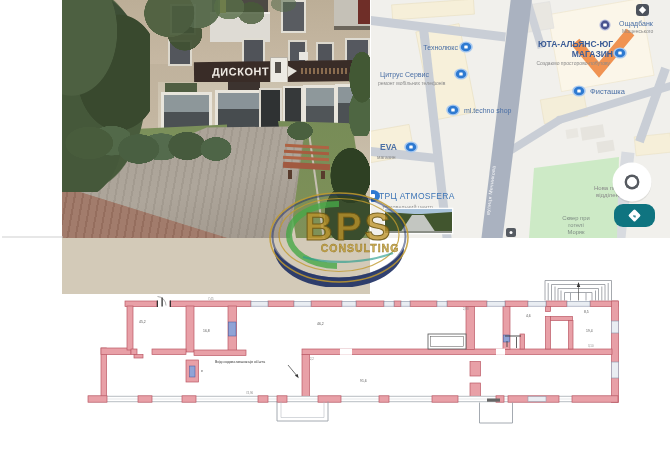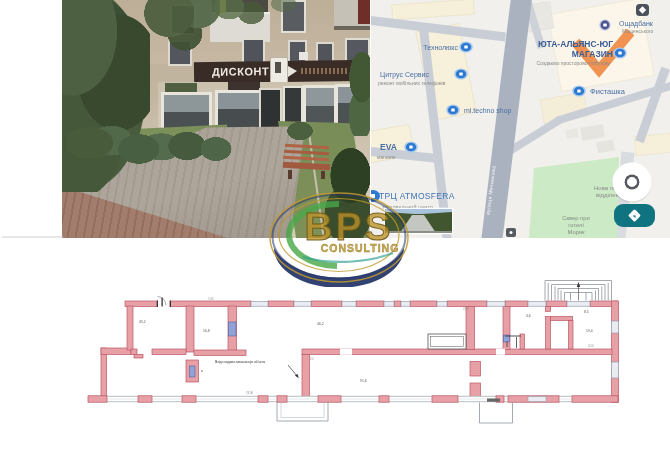--- a/index.html
+++ b/index.html
@@ -3,21 +3,21 @@
 <meta charset="utf-8">
 <style>
   html,body{margin:0;padding:0;background:#fff;}
   #page{position:relative;width:670px;height:467px;background:#fff;overflow:hidden;font-family:"Liberation Sans",sans-serif;}
   .abs{position:absolute;}
 </style>
 </head>
 <body>
 <div id="page">
 
-<div class="abs" style="left:62px;top:0;width:308px;height:238px;overflow:hidden;background:linear-gradient(180deg,#bfae92 0%,#c6b69b 40%,#cfc2a8 60%,#d5cab3 80%);filter:saturate(0.78) blur(0.7px);">
+<div class="abs" style="left:62px;top:0;width:308px;height:294px;overflow:hidden;background:linear-gradient(180deg,#bfae92 0%,#c6b69b 40%,#cfc2a8 60%,#d5cab3 80%);filter:saturate(0.78) blur(0.7px);">
 
   <div class="abs" style="left:0;top:0;width:308px;height:64px;background:linear-gradient(180deg,#bfae90,#c9b89c);"></div>
 
   <div class="abs" style="left:108px;top:4px;width:22px;height:27px;background:#545860;border:2px solid #ded9cb;"></div>
 
   <div class="abs" style="left:150px;top:0px;width:56px;height:14px;background:#4e4a42;"></div>
   <div class="abs" style="left:148px;top:12px;width:60px;height:28px;background:#dfdbd2;border-top:2px solid #f0ede6;"></div>
 
   <div class="abs" style="left:156px;top:0px;width:8px;height:13px;background:#d3bc3f;"></div>
 

